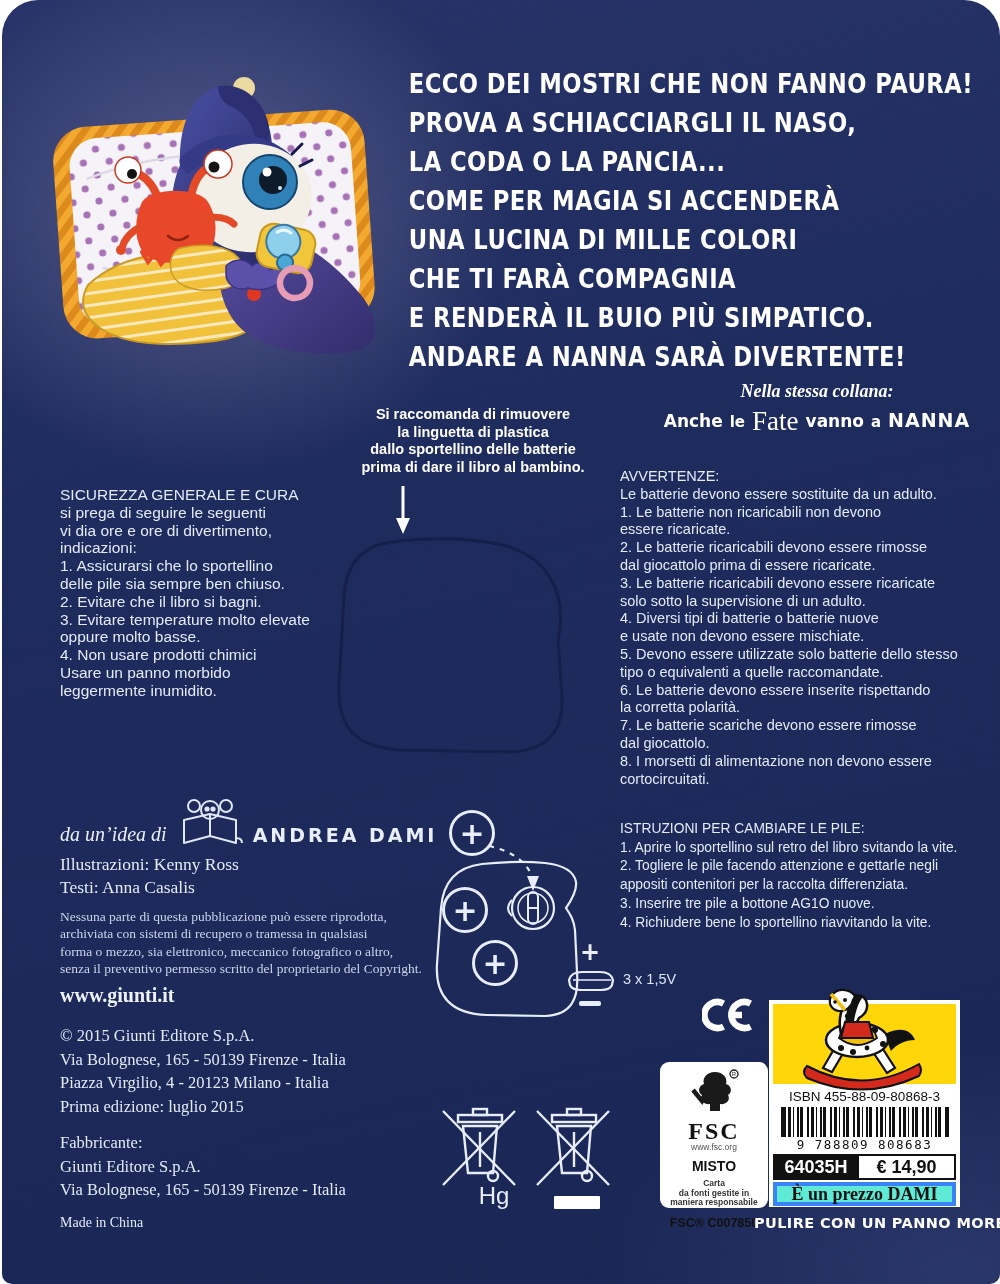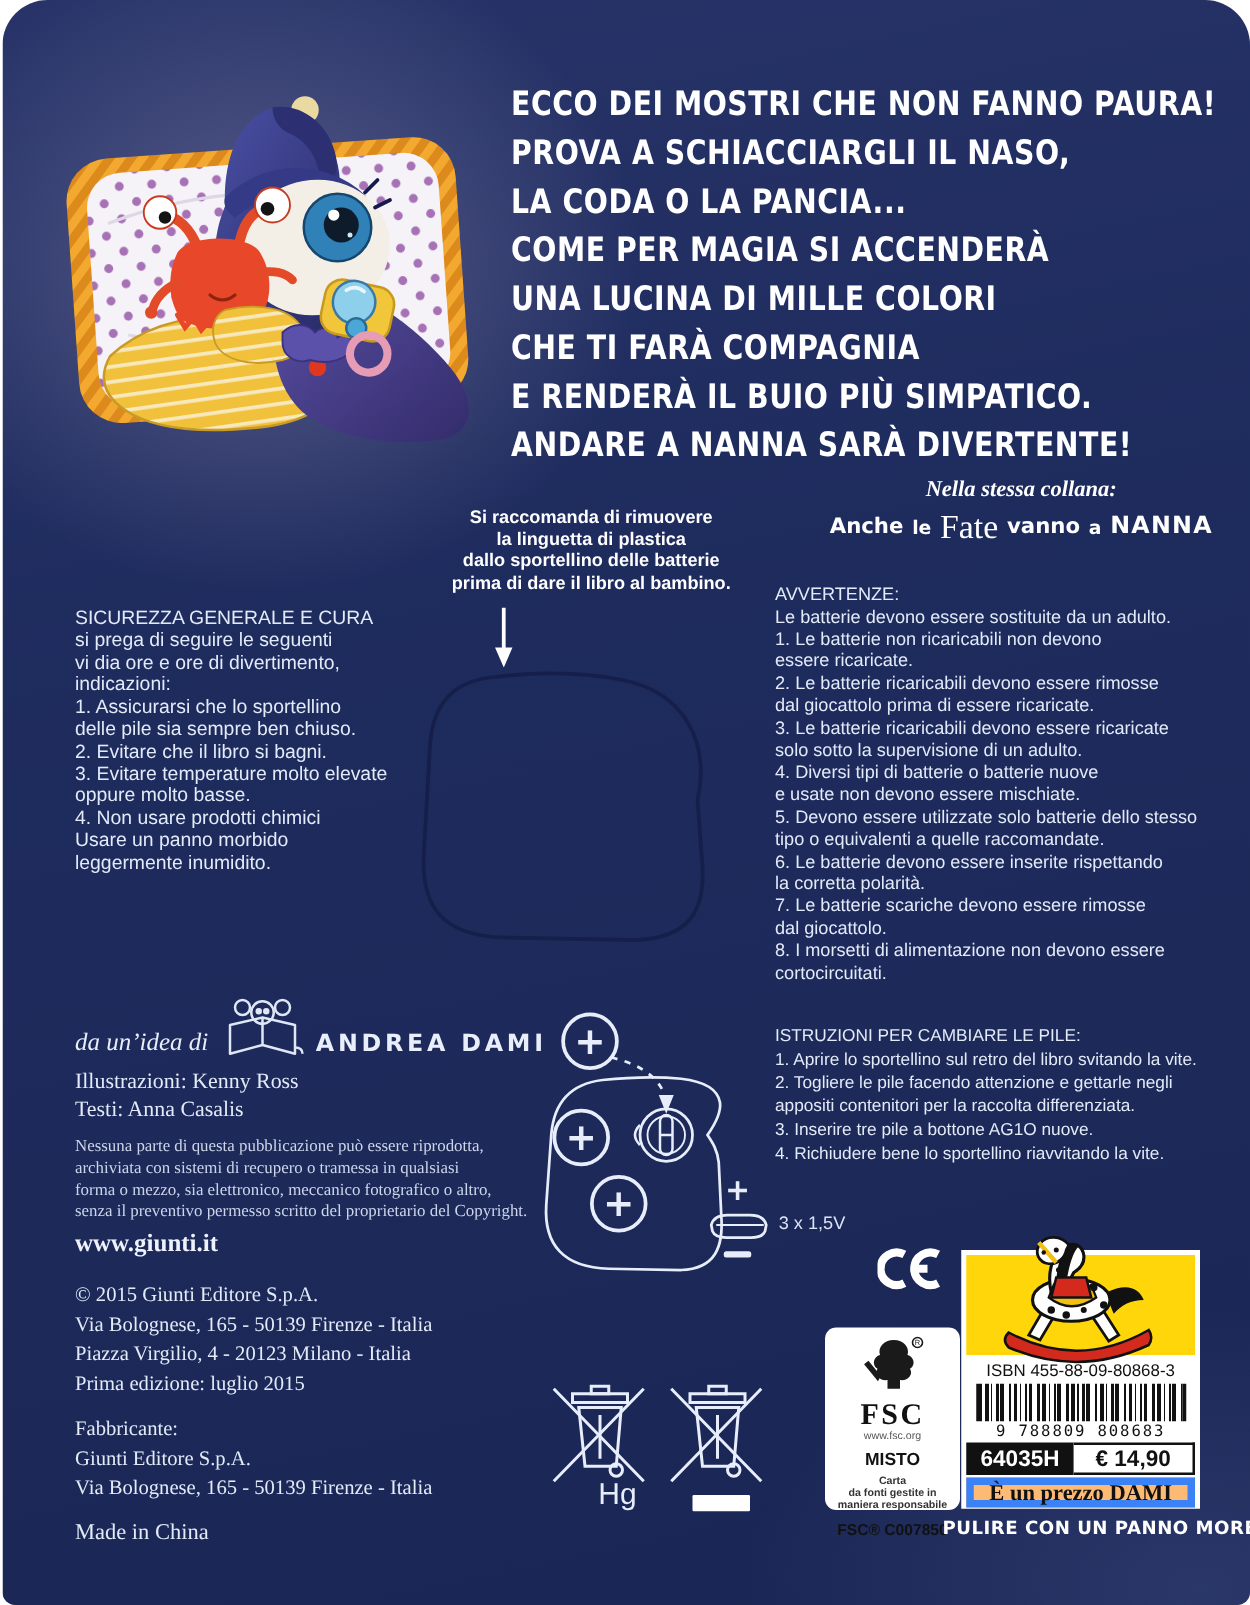--- a/index.html
+++ b/index.html
@@ -97,21 +97,21 @@
   .pc-yellow{position:relative;height:80px;background:#ffd60a;}
   .pc-horse{position:absolute;left:22px;top:-16px;width:136px;height:106px;}
   .pc-isbn{text-align:center;font-size:13.5px;color:#111;padding-top:5px;line-height:16px;}
   .pc-barcode{margin:2px auto 0 auto;width:162px;height:30px;
     background:repeating-linear-gradient(90deg,#111 0 2px,#fff 2px 4px,#111 4px 7px,#fff 7px 9px,#111 9px 10px,#fff 10px 13px,#111 13px 15px,#fff 15px 16px,#111 16px 19px,#fff 19px 23px);
     border-left:3px solid #111;border-right:3px solid #111;}
   .pc-digits{text-align:center;font-family:"DejaVu Sans Mono",monospace;font-size:12.5px;color:#111;letter-spacing:1.5px;line-height:15px;}
   .pc-coderow{display:flex;margin-top:2px;height:26px;}
   .pc-code{flex:0 0 47%;background:#111;color:#fff;font-weight:700;font-size:18px;display:flex;align-items:center;justify-content:center;}
   .pc-price{flex:1;background:#fff;color:#111;font-weight:700;font-size:18px;display:flex;align-items:center;justify-content:center;border:2px solid #111;border-left:none;box-sizing:border-box;}
-  .pc-slogan{margin-top:2px;height:24px;background:#fdba74;border:6px solid #3b82f6;box-sizing:border-box;
+  .pc-slogan{margin-top:2px;height:24px;background:#5eead4;border:4px solid #3b82f6;box-sizing:border-box;
     font-family:"Liberation Serif",serif;font-weight:700;font-size:18px;color:#111;
     display:flex;align-items:center;justify-content:center;}
   .care{left:752px;top:1215px;width:220px;text-align:center;color:#ffffff;
     font-family:"DejaVu Sans",sans-serif;font-weight:800;font-size:14.5px;letter-spacing:.4px;white-space:nowrap;}
 </style>
 </head>
 <body>
 
 <div class="cover">
 
@@ -298,21 +298,21 @@
         <div>© 2015 Giunti Editore S.p.A.</div>
         <div>Via Bolognese, 165 - 50139 Firenze - Italia</div>
         <div>Piazza Virgilio, 4 - 20123 Milano - Italia</div>
         <div>Prima edizione: luglio 2015</div>
       </div>
     <div class="grp">
         <div>Fabbricante:</div>
         <div>Giunti Editore S.p.A.</div>
         <div>Via Bolognese, 165 - 50139 Firenze - Italia</div>
       </div>
-    <div class="grp" style="font-size:18px;">Made in China</div>
+    <div class="grp" style="font-size:14px;">Made in China</div>
   </div>
 
   <div class="abs batt">
     <svg width="260" height="228" viewBox="0 0 260 228" style="position:absolute;left:0;top:0;">
       <path d="M55,64 C30,67 16,82 14,108 L10,164 C8,196 24,214 60,215 L118,216 C145,215 152,198 150,172 L148,130 C147,120 143,114 139,108 C146,98 150,90 149,82 C147,70 135,65 118,63 C96,61 75,62 55,64 Z" fill="none" stroke="#e7edfb" stroke-width="2.2"></path>
       <g stroke="#e7edfb" fill="none">
         <circle cx="106" cy="108" r="21" stroke-width="2.2"></circle>
         <circle cx="106" cy="108" r="15" stroke-width="1.5"></circle>
         <rect x="101" y="92" width="10" height="32" rx="5" stroke-width="2"></rect>
         <path d="M101,108 H111" stroke-width="2"></path>

